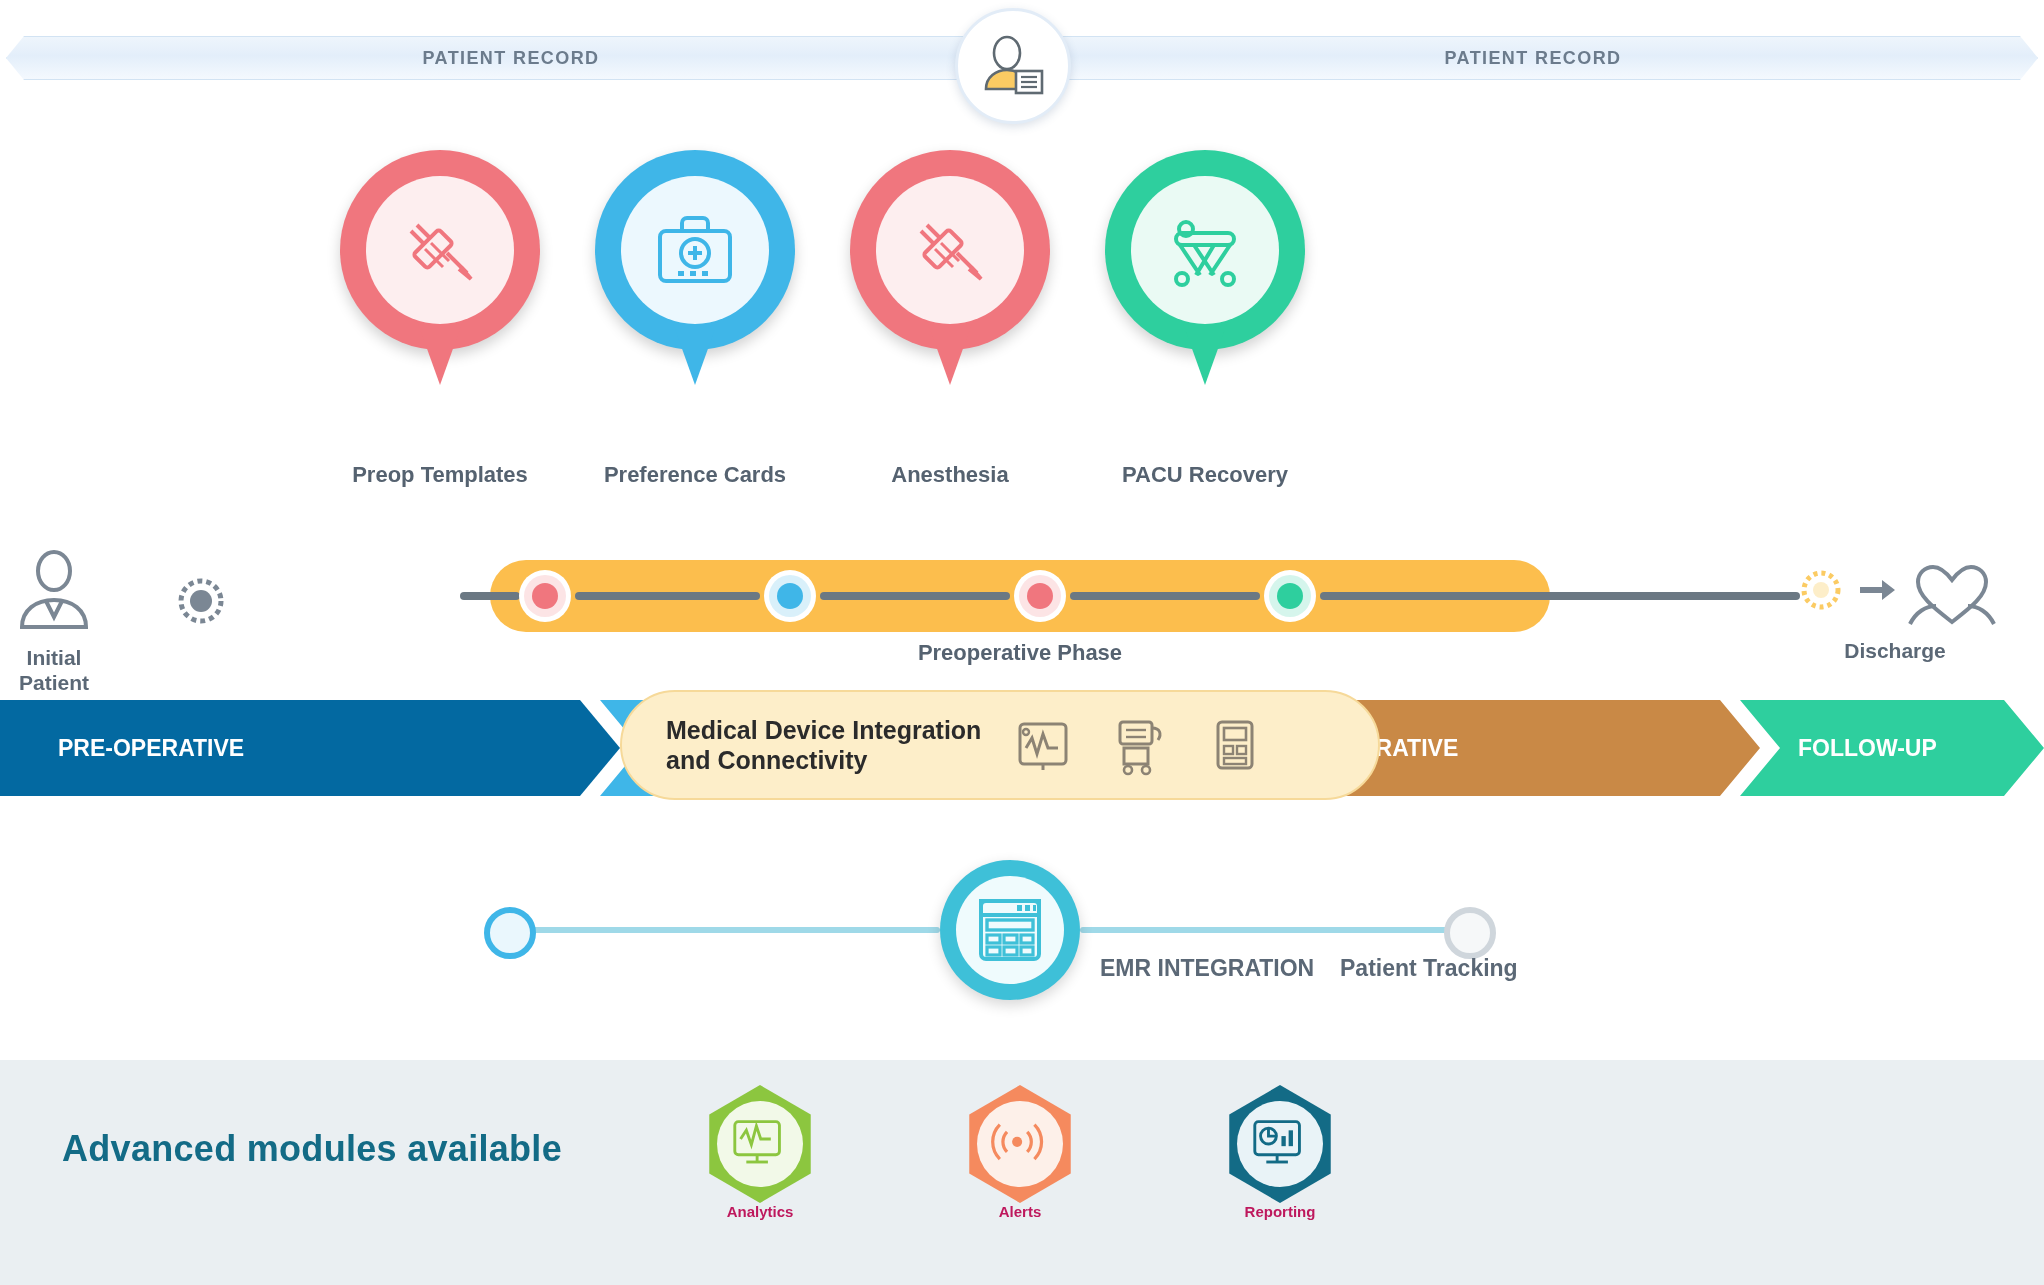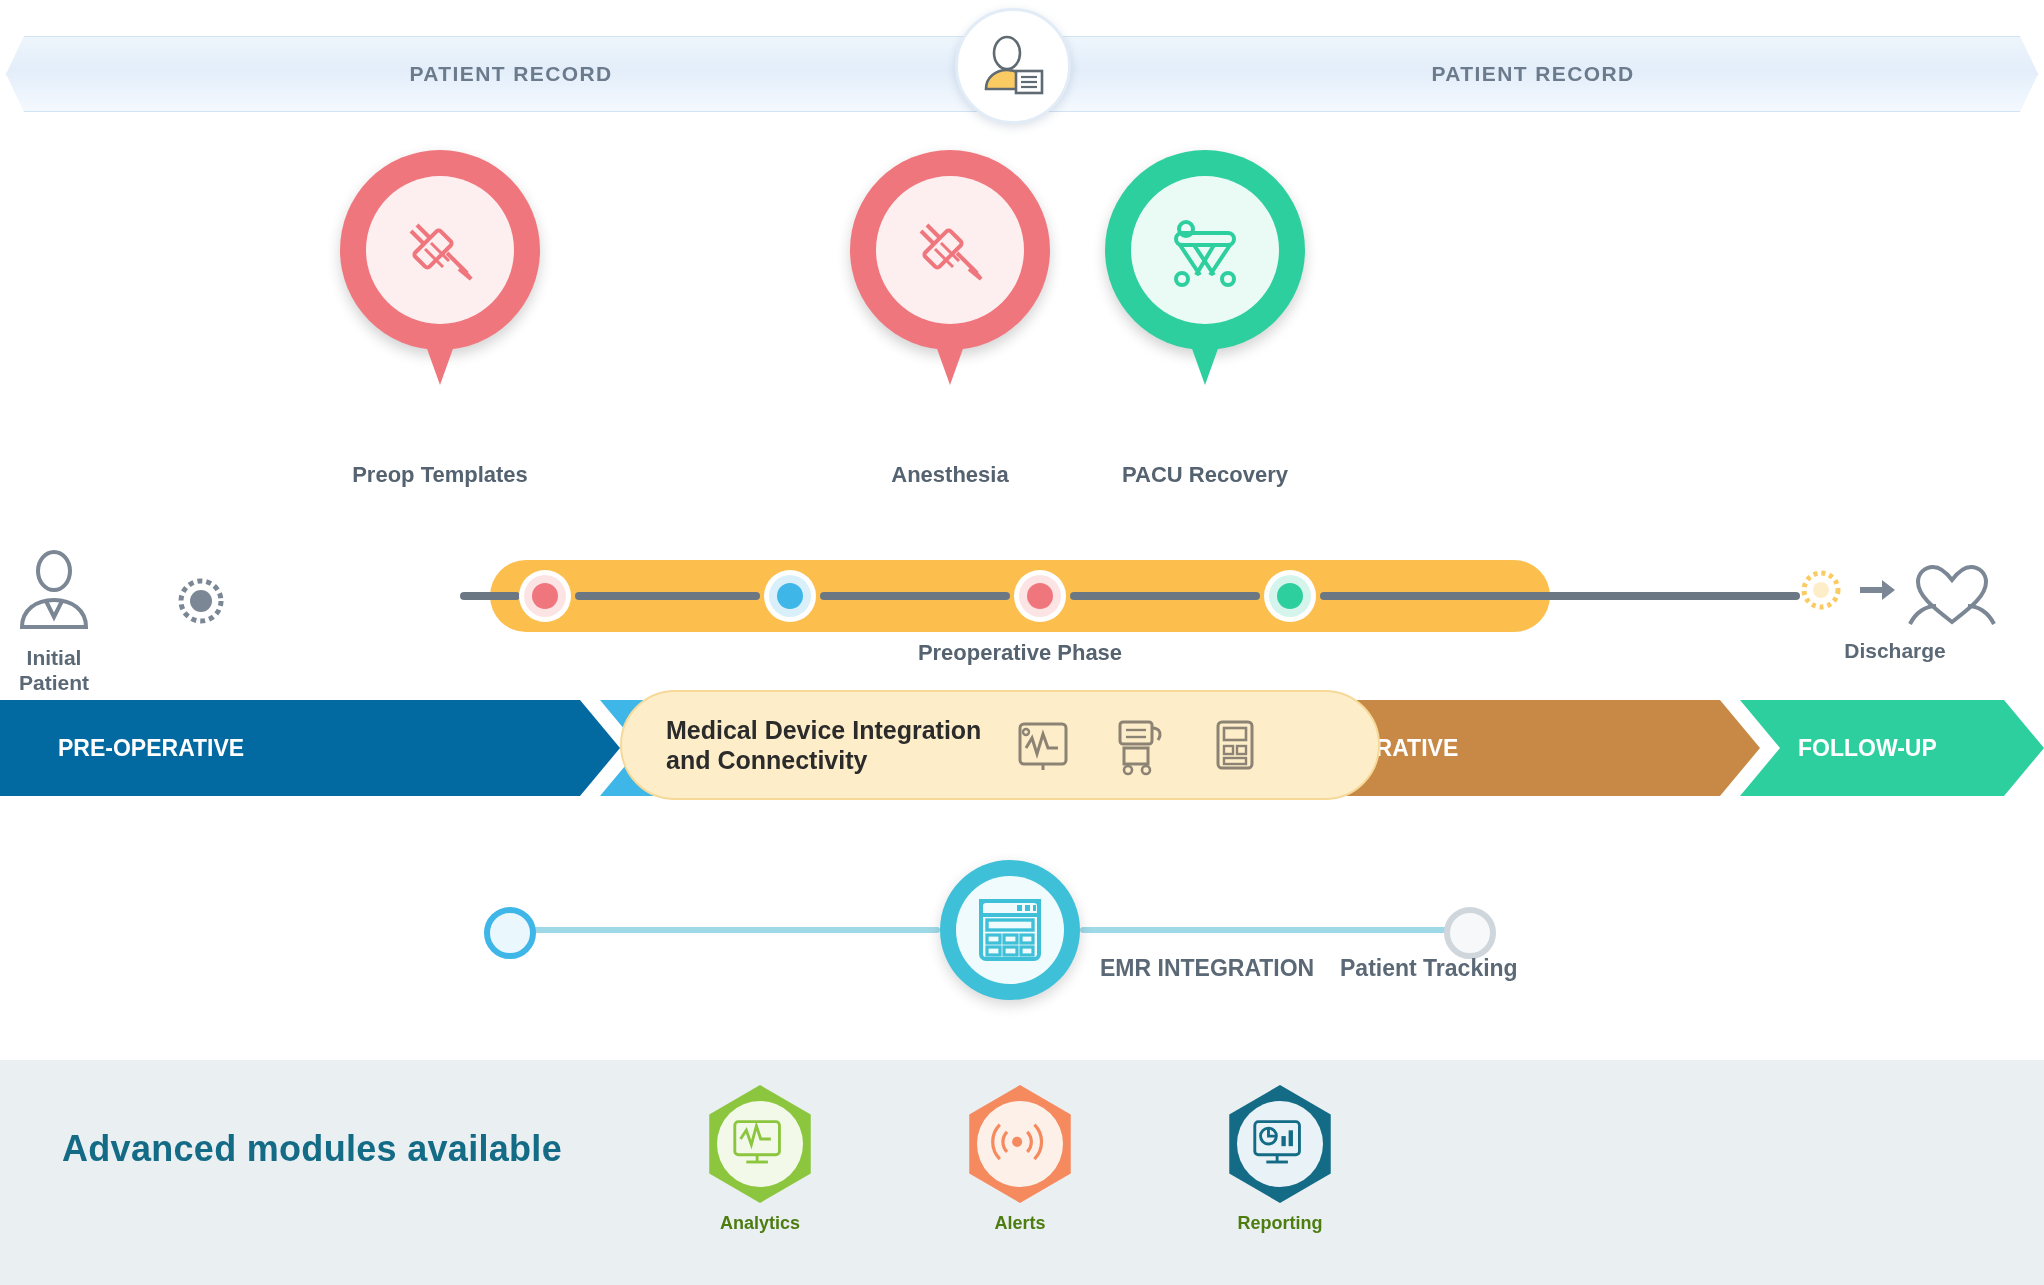--- a/index.html
+++ b/index.html
@@ -7,25 +7,25 @@
     width: 2044px; height: 1285px;
     background: #ffffff;
     font-family: "Liberation Sans", sans-serif;
     position: relative;
     overflow: hidden;
   }
   .stage { position: relative; width: 2044px; height: 1285px; }
 
   
   .ribbon {
-    position: absolute; top: 36px; height: 76px;
+    position: absolute; top: 36px; height: 44px;
     background: linear-gradient(180deg,#eef5fc 0%,#e3eefa 45%,#f4f9fe 100%);
     border: 1px solid #d2e3f3;
     display: flex; align-items: center; justify-content: center;
-    color: #6b7b8c; font-size: 21px; letter-spacing: 1.4px; font-weight: 600;
+    color: #6b7b8c; font-size: 18px; letter-spacing: 1.4px; font-weight: 600;
   }
   .ribbon.left  { left: 6px; width: 1010px;
     clip-path: polygon(18px 0,100% 0,100% 100%,18px 100%,0 50%); }
   .ribbon.right { left: 1028px; width: 1010px;
     clip-path: polygon(0 0,calc(100% - 18px) 0,100% 50%,calc(100% - 18px) 100%,0 100%); }
 
   .patient-badge {
     position: absolute; left: 955px; top: 8px;
     width: 116px; height: 116px; border-radius: 50%;
     background: #ffffff; border: 3px solid #e2ecf7;
@@ -127,21 +127,21 @@
   .hexmod { position: absolute; width: 200px; text-align: center; }
   .hex {
     width: 118px; height: 118px; margin: 0 auto;
     clip-path: polygon(50% 0%,93% 25%,93% 75%,50% 100%,7% 75%,7% 25%);
     display: flex; align-items: center; justify-content: center;
   }
   .hex .hin {
     width: 86px; height: 86px; border-radius: 50%;
     display: flex; align-items: center; justify-content: center;
   }
-  .hexmod .mlabel { margin-top: 10px; font-size: 18px; font-weight: 700; color: #4d7c0f; }
+  .hexmod .mlabel { margin-top: 0; font-size: 15px; font-weight: 700; color: #be185d; }
 
   svg { display: block; }
 </style>
 </head>
 <body>
 
 <div class="stage">
 
   <div class="ribbon left">
     <span>PATIENT RECORD</span>
@@ -185,20 +185,38 @@
               <path d="M22 20l12 12M16 26l12 12" stroke="#f0767e" stroke-width="4" fill="none"></path>
       <rect x="28" y="26" width="20" height="36" rx="3" transform="rotate(45 38 44)" fill="none" stroke="#f0767e" stroke-width="4"></rect>
       <path d="M52 48l20 20" stroke="#f0767e" stroke-width="4"></path>
       <path d="M66 62l10 12-12-10" fill="none" stroke="#f0767e" stroke-width="4"></path>
       <path d="M36 38l18 18" stroke="#f0767e" stroke-width="3"></path>
       <path d="M30 44l18 18" stroke="#f0767e" stroke-width="3"></path>
             </svg>
           </div>
      </div>
      <div class="pin-label">Preop Templates</div>
+      </div>
+      <div class="pin-wrap" style="left: 570px;">
+        <div class="pin" style="--pc:#3fb6e8;--pi:#ecf8fe">
+       <div class="pin-disc"></div>
+       <div class="pin-inner">
+            <svg width="90" height="90" viewBox="0 0 90 90">
+              <rect x="10" y="26" width="70" height="50" rx="6" fill="none" stroke="#3fb6e8" stroke-width="4"></rect>
+      <path d="M32 26v-8a5 5 0 015-5h16a5 5 0 015 5v8" fill="none" stroke="#3fb6e8" stroke-width="4"></path>
+      <circle cx="45" cy="48" r="14" fill="none" stroke="#3fb6e8" stroke-width="4"></circle>
+      <line x1="45" y1="41" x2="45" y2="55" stroke="#3fb6e8" stroke-width="4"></line>
+      <line x1="38" y1="48" x2="52" y2="48" stroke="#3fb6e8" stroke-width="4"></line>
+      <rect x="28" y="66" width="6" height="5" fill="#3fb6e8"></rect>
+      <rect x="40" y="66" width="6" height="5" fill="#3fb6e8"></rect>
+      <rect x="52" y="66" width="6" height="5" fill="#3fb6e8"></rect>
+            </svg>
+          </div>
+     </div>
+     <div class="pin-label">Preference Cards</div>
       </div>
       <div class="pin-wrap" style="left: 825px;">
         <div class="pin" style="--pc:#f0767e;--pi:#fdeeef">
        <div class="pin-disc"></div>
        <div class="pin-inner">
             <svg width="90" height="90" viewBox="0 0 90 90">
               <path d="M22 20l12 12M16 26l12 12" stroke="#f0767e" stroke-width="4" fill="none"></path>
       <rect x="28" y="26" width="20" height="36" rx="3" transform="rotate(45 38 44)" fill="none" stroke="#f0767e" stroke-width="4"></rect>
       <path d="M52 48l20 20" stroke="#f0767e" stroke-width="4"></path>
       <path d="M66 62l10 12-12-10" fill="none" stroke="#f0767e" stroke-width="4"></path>

